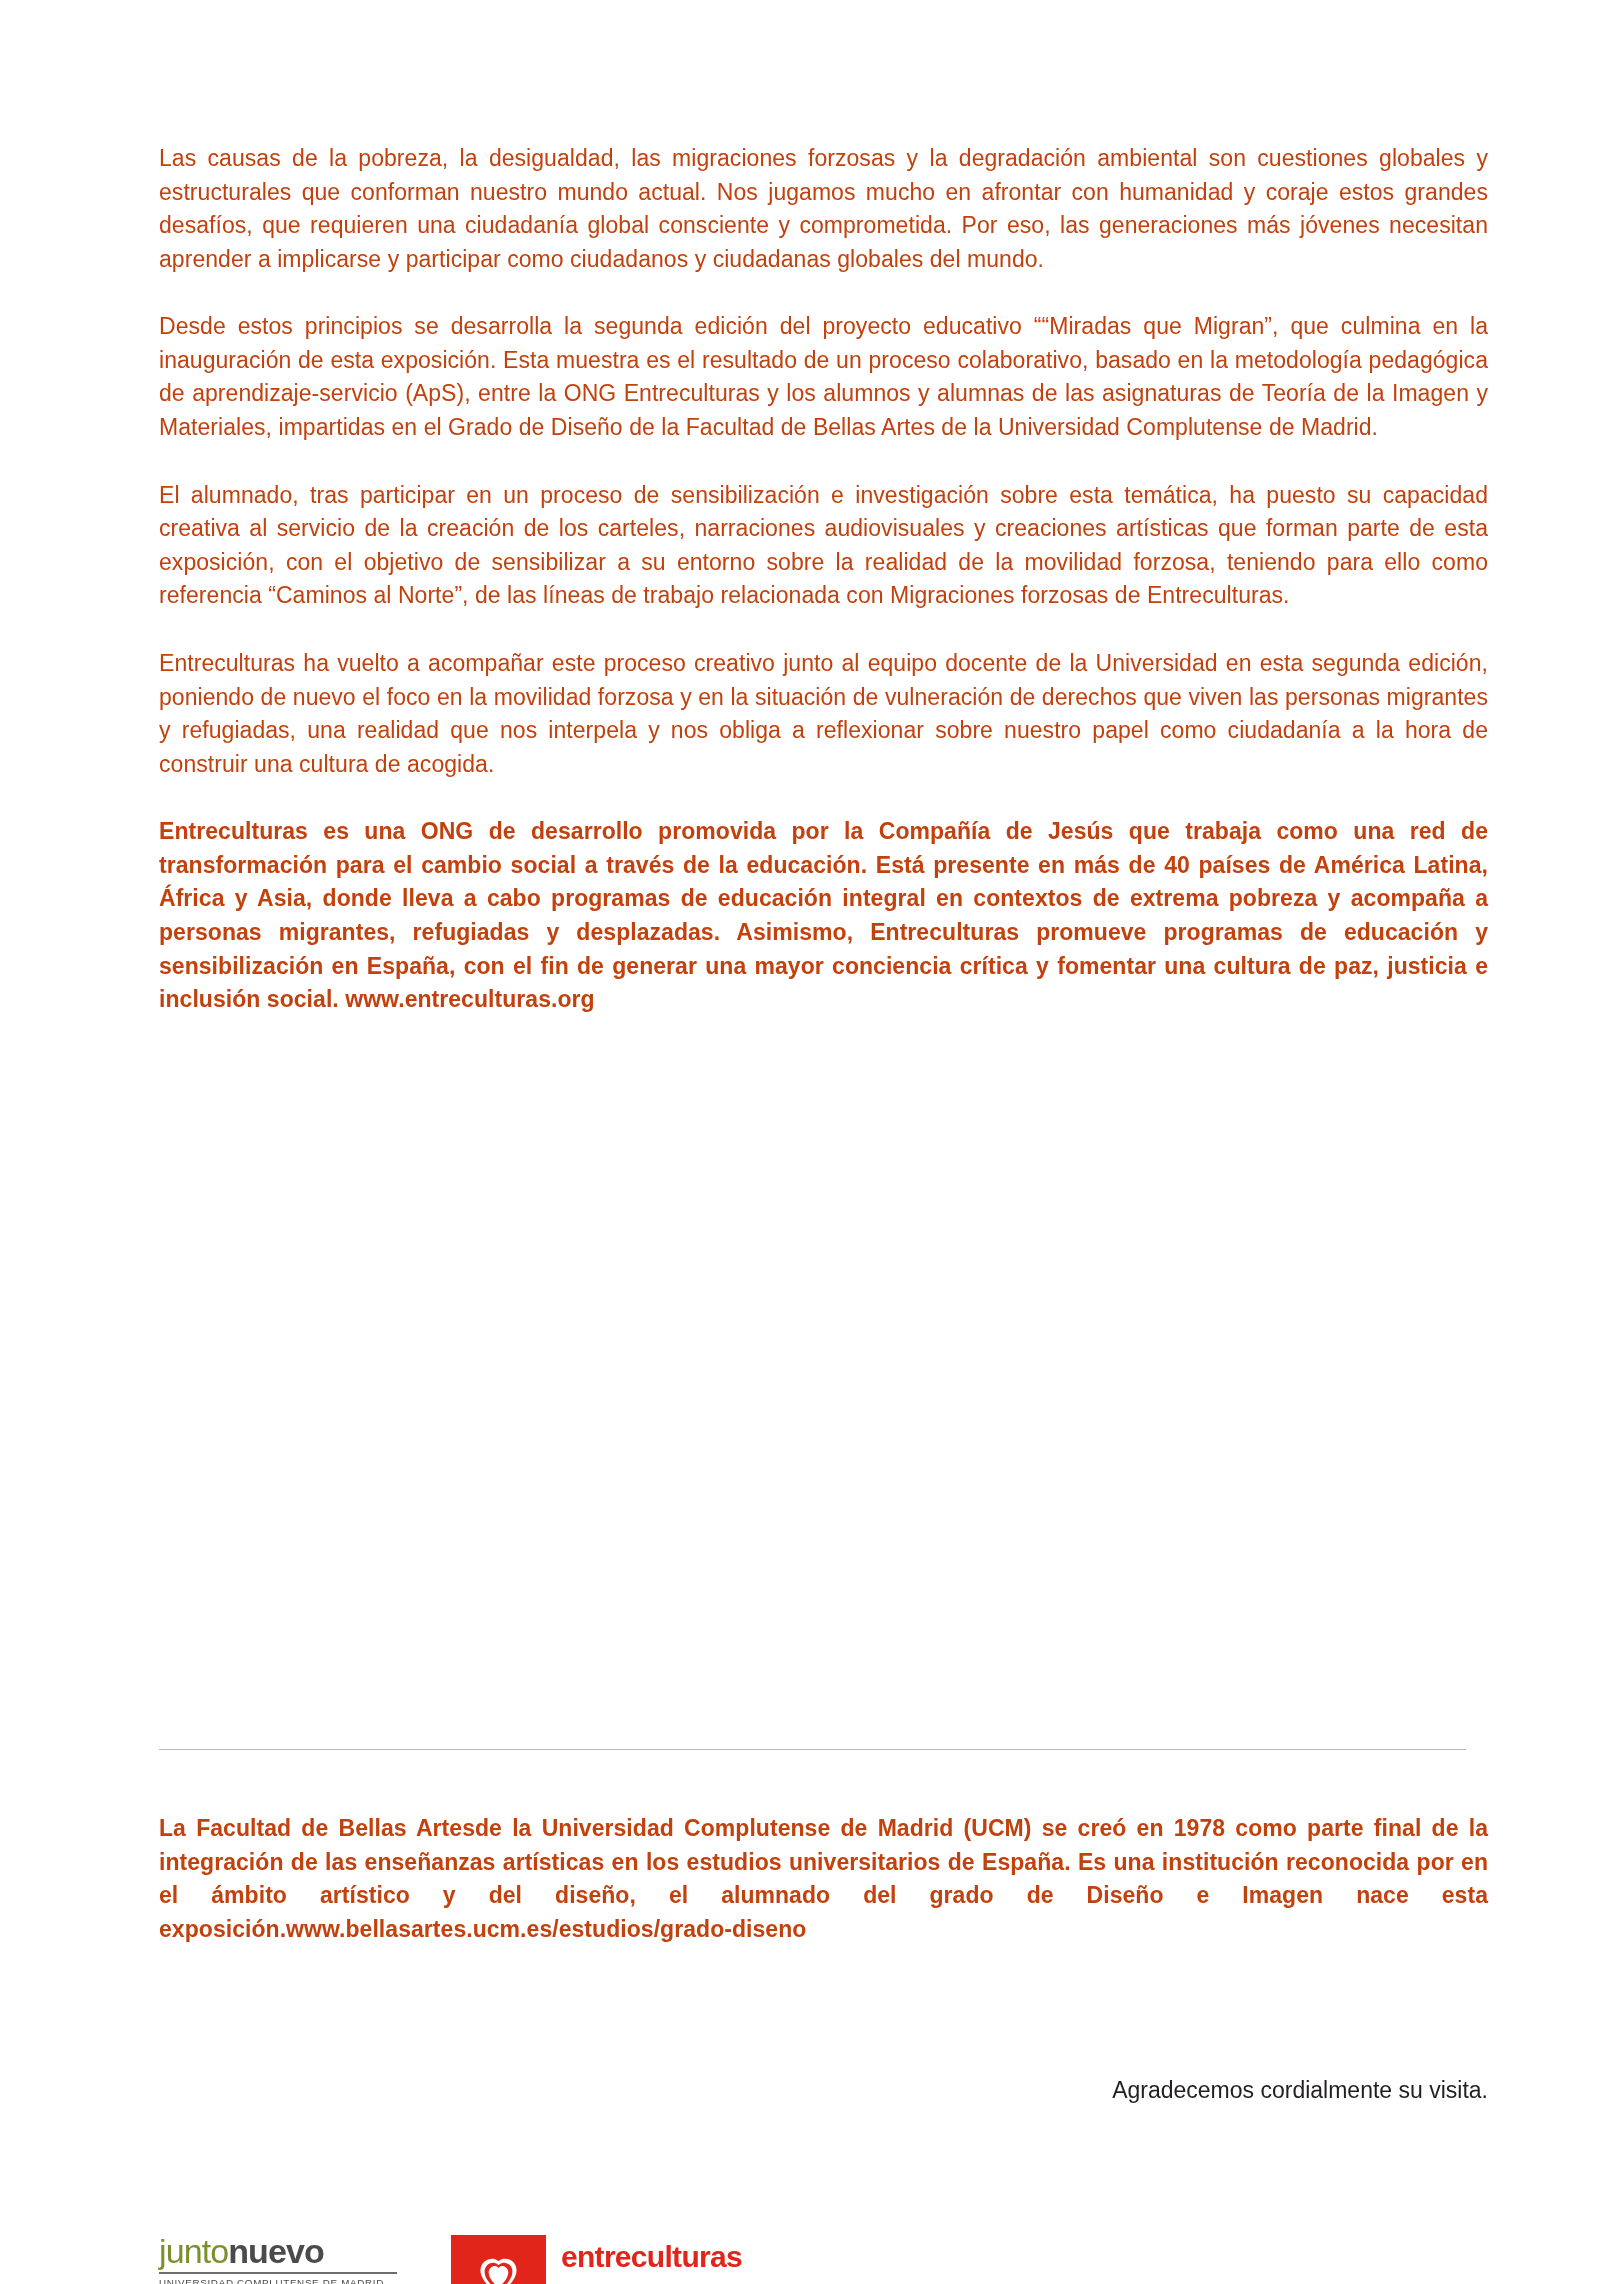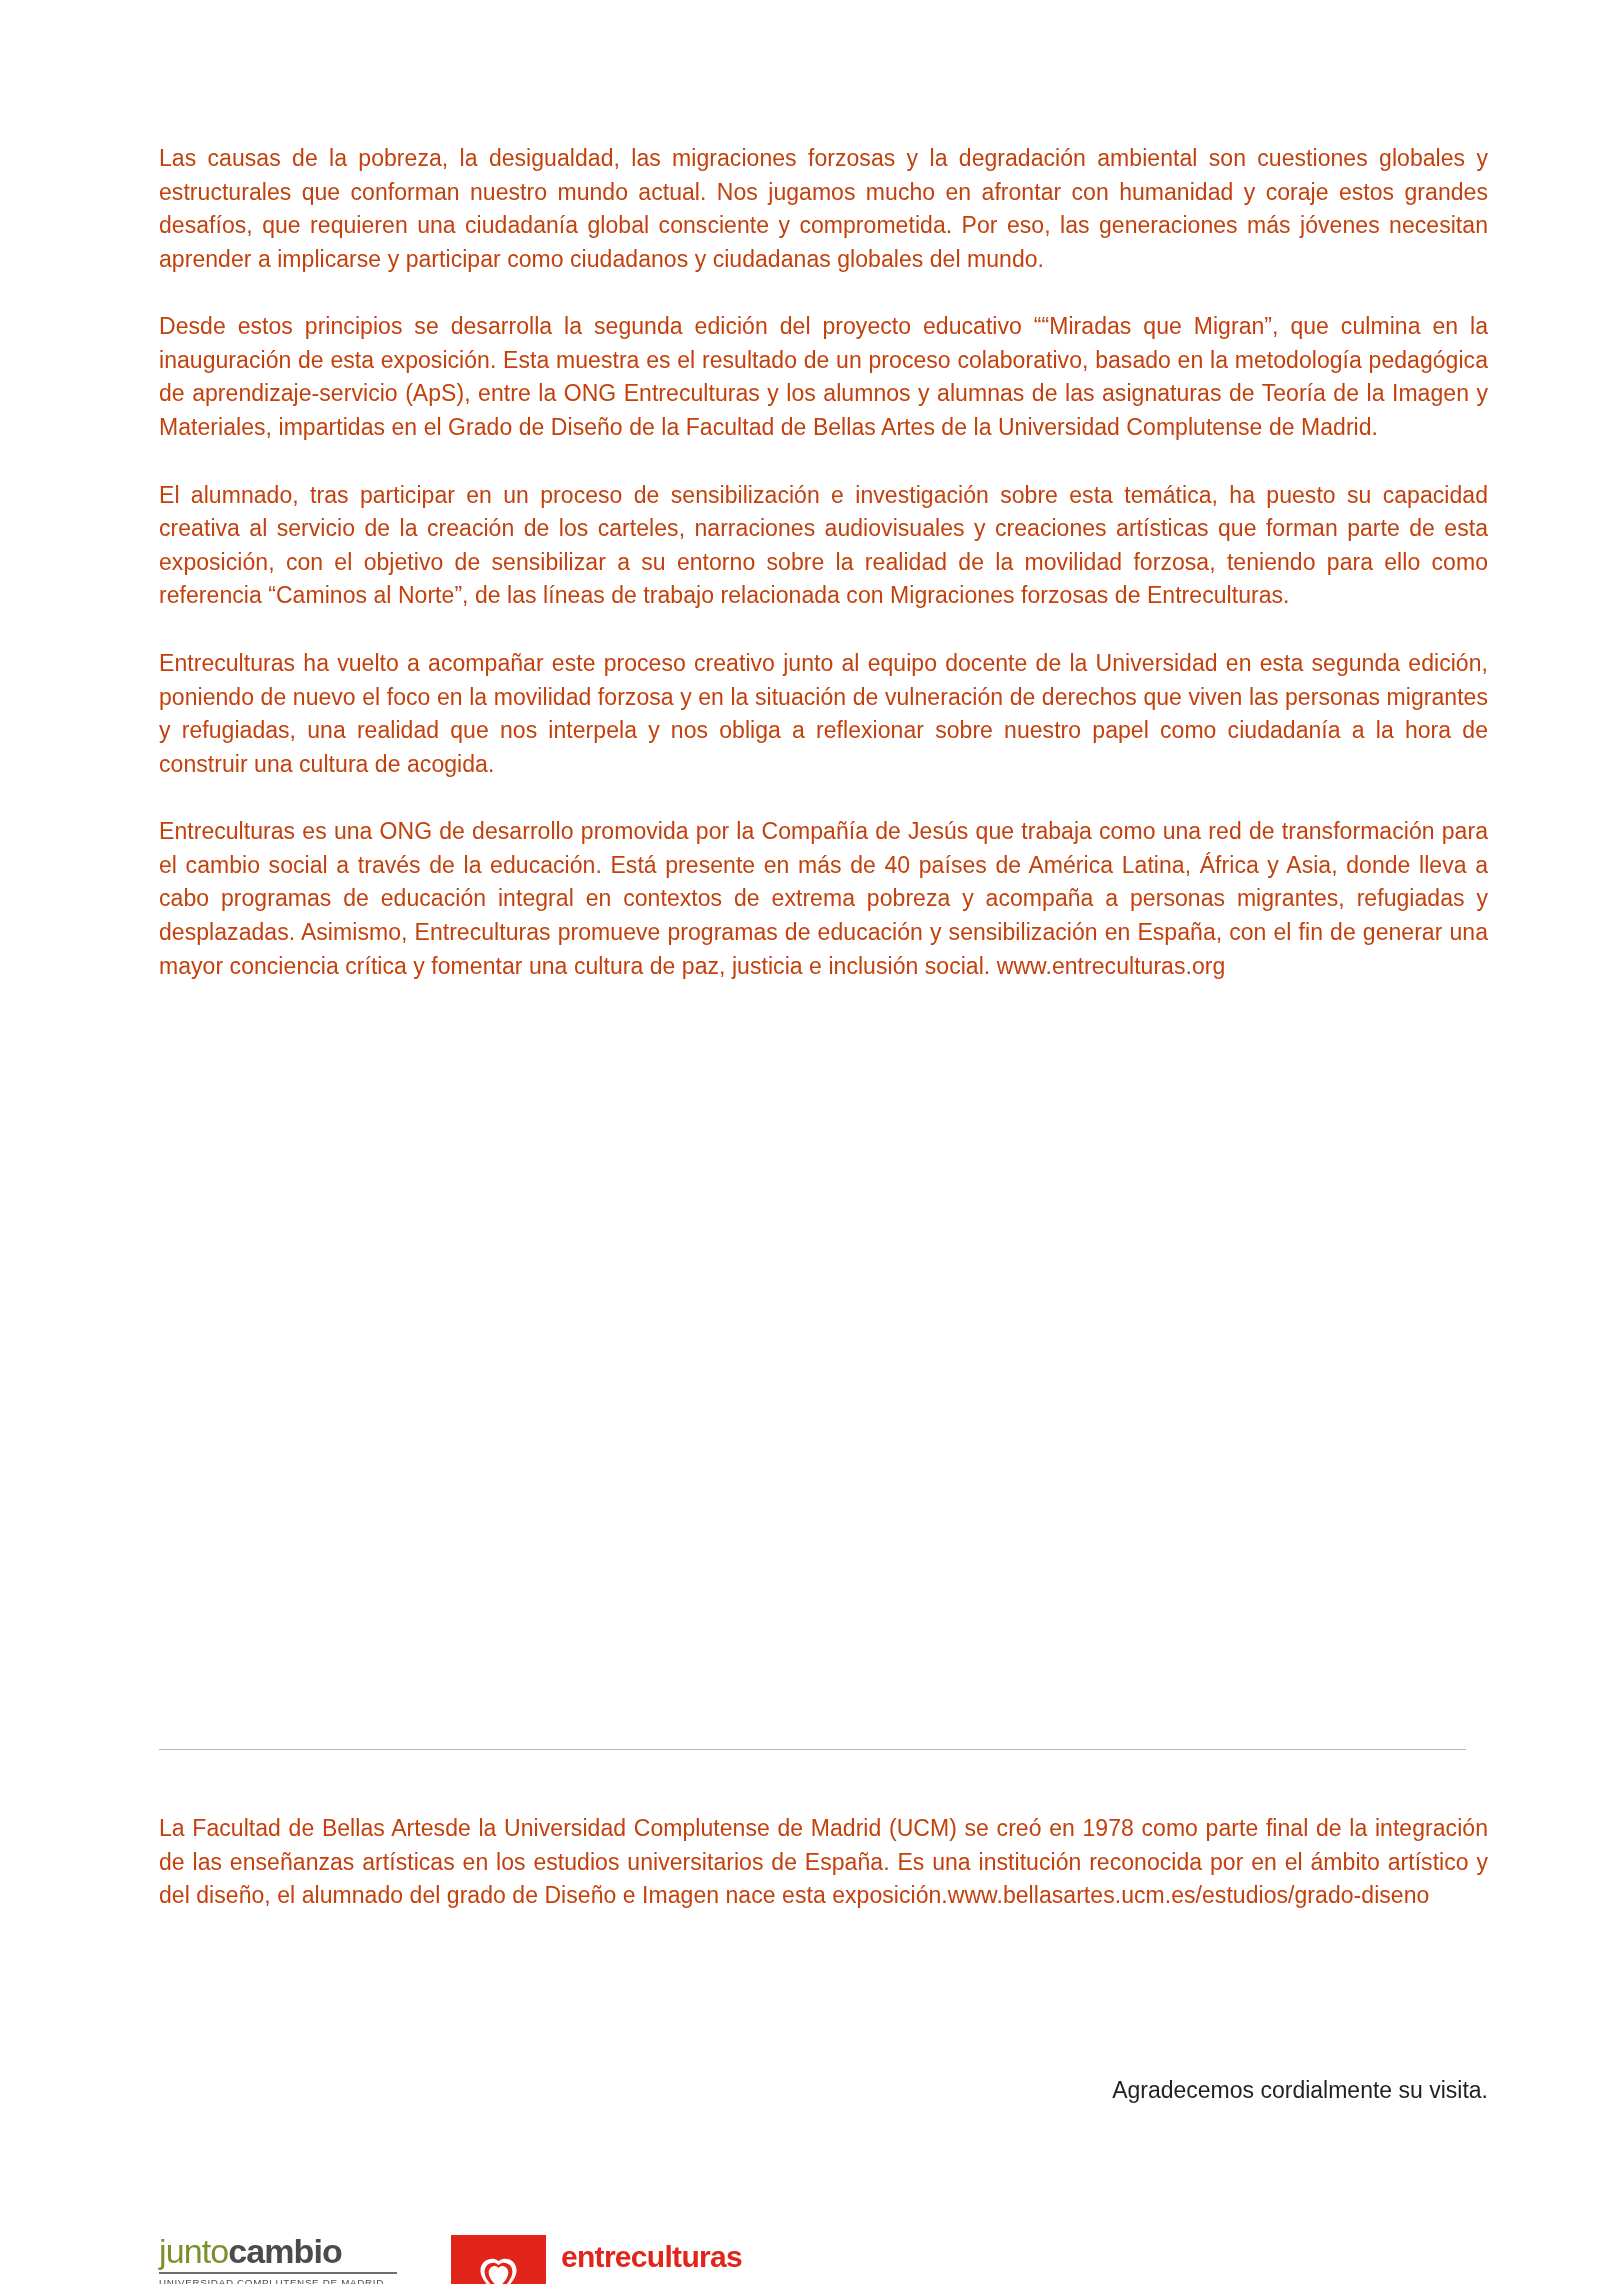--- a/index.html
+++ b/index.html
@@ -33,20 +33,21 @@
     margin: 0 0 34px 0;
     font-size: 23px;
     line-height: 1.46;
     text-align: justify;
     letter-spacing: 0.05px;
     color: #c2410c;
     font-weight: 400;
   }
   p.para:last-child {
     margin-bottom: 0;
+    font-weight: bold;
   }
   .divider {
     position: absolute;
     left: 159px;
     top: 1749px;
     width: 1307px;
     height: 1.4px;
     background: #b7b7b7;
   }
   .section2 {
@@ -158,21 +159,21 @@
 
   <div class="section2">
     <p class="para">La Facultad de Bellas Artesde la Universidad Complutense de Madrid (UCM) se creó en 1978 como parte final de la integración de las enseñanzas artísticas en los estudios universitarios de España. Es una institución reconocida por en el ámbito artístico y del diseño, el alumnado del grado de Diseño e Imagen nace esta exposición.www.bellasartes.ucm.es/estudios/grado-diseno</p>
   </div>
 
   <div class="closing">Agradecemos cordialmente su visita.</div>
 
   <div class="logos">
 
     <div class="logo-bellas">
-      <div class="ba-word"><span class="light">junto</span><span class="bold">cambio</span></div>
+      <div class="ba-word"><span class="light">junto</span><span class="bold">nuevo</span></div>
       <div class="ba-rule"></div>
       <div class="ba-sub">UNIVERSIDAD COMPLUTENSE DE MADRID</div>
     </div>
 
     <div class="logo-entre">
       <div class="ec-redbox">
         <svg class="ec-heart" viewBox="0 0 100 100">
           <path d="M50 92 C50 92 6 62 6 33 C6 14 21 4 35 4 C44 4 50 10 50 10 C50 10 56 4 65 4 C79 4 94 14 94 33 C94 62 50 92 50 92 Z" fill="#ffffff"></path>
           <path d="M50 84 C50 84 16 60 16 36 C16 22 27 14 37 14 C45 14 50 20 50 20 C50 20 55 14 63 14 C73 14 84 22 84 36 C84 60 50 84 50 84 Z" fill="#e1251b"></path>
           <path d="M50 74 C50 74 26 56 26 38 C26 28 34 22 41 22 C47 22 50 27 50 27 C50 27 53 22 59 22 C66 22 74 28 74 38 C74 56 50 74 50 74 Z" fill="#ffffff"></path>

